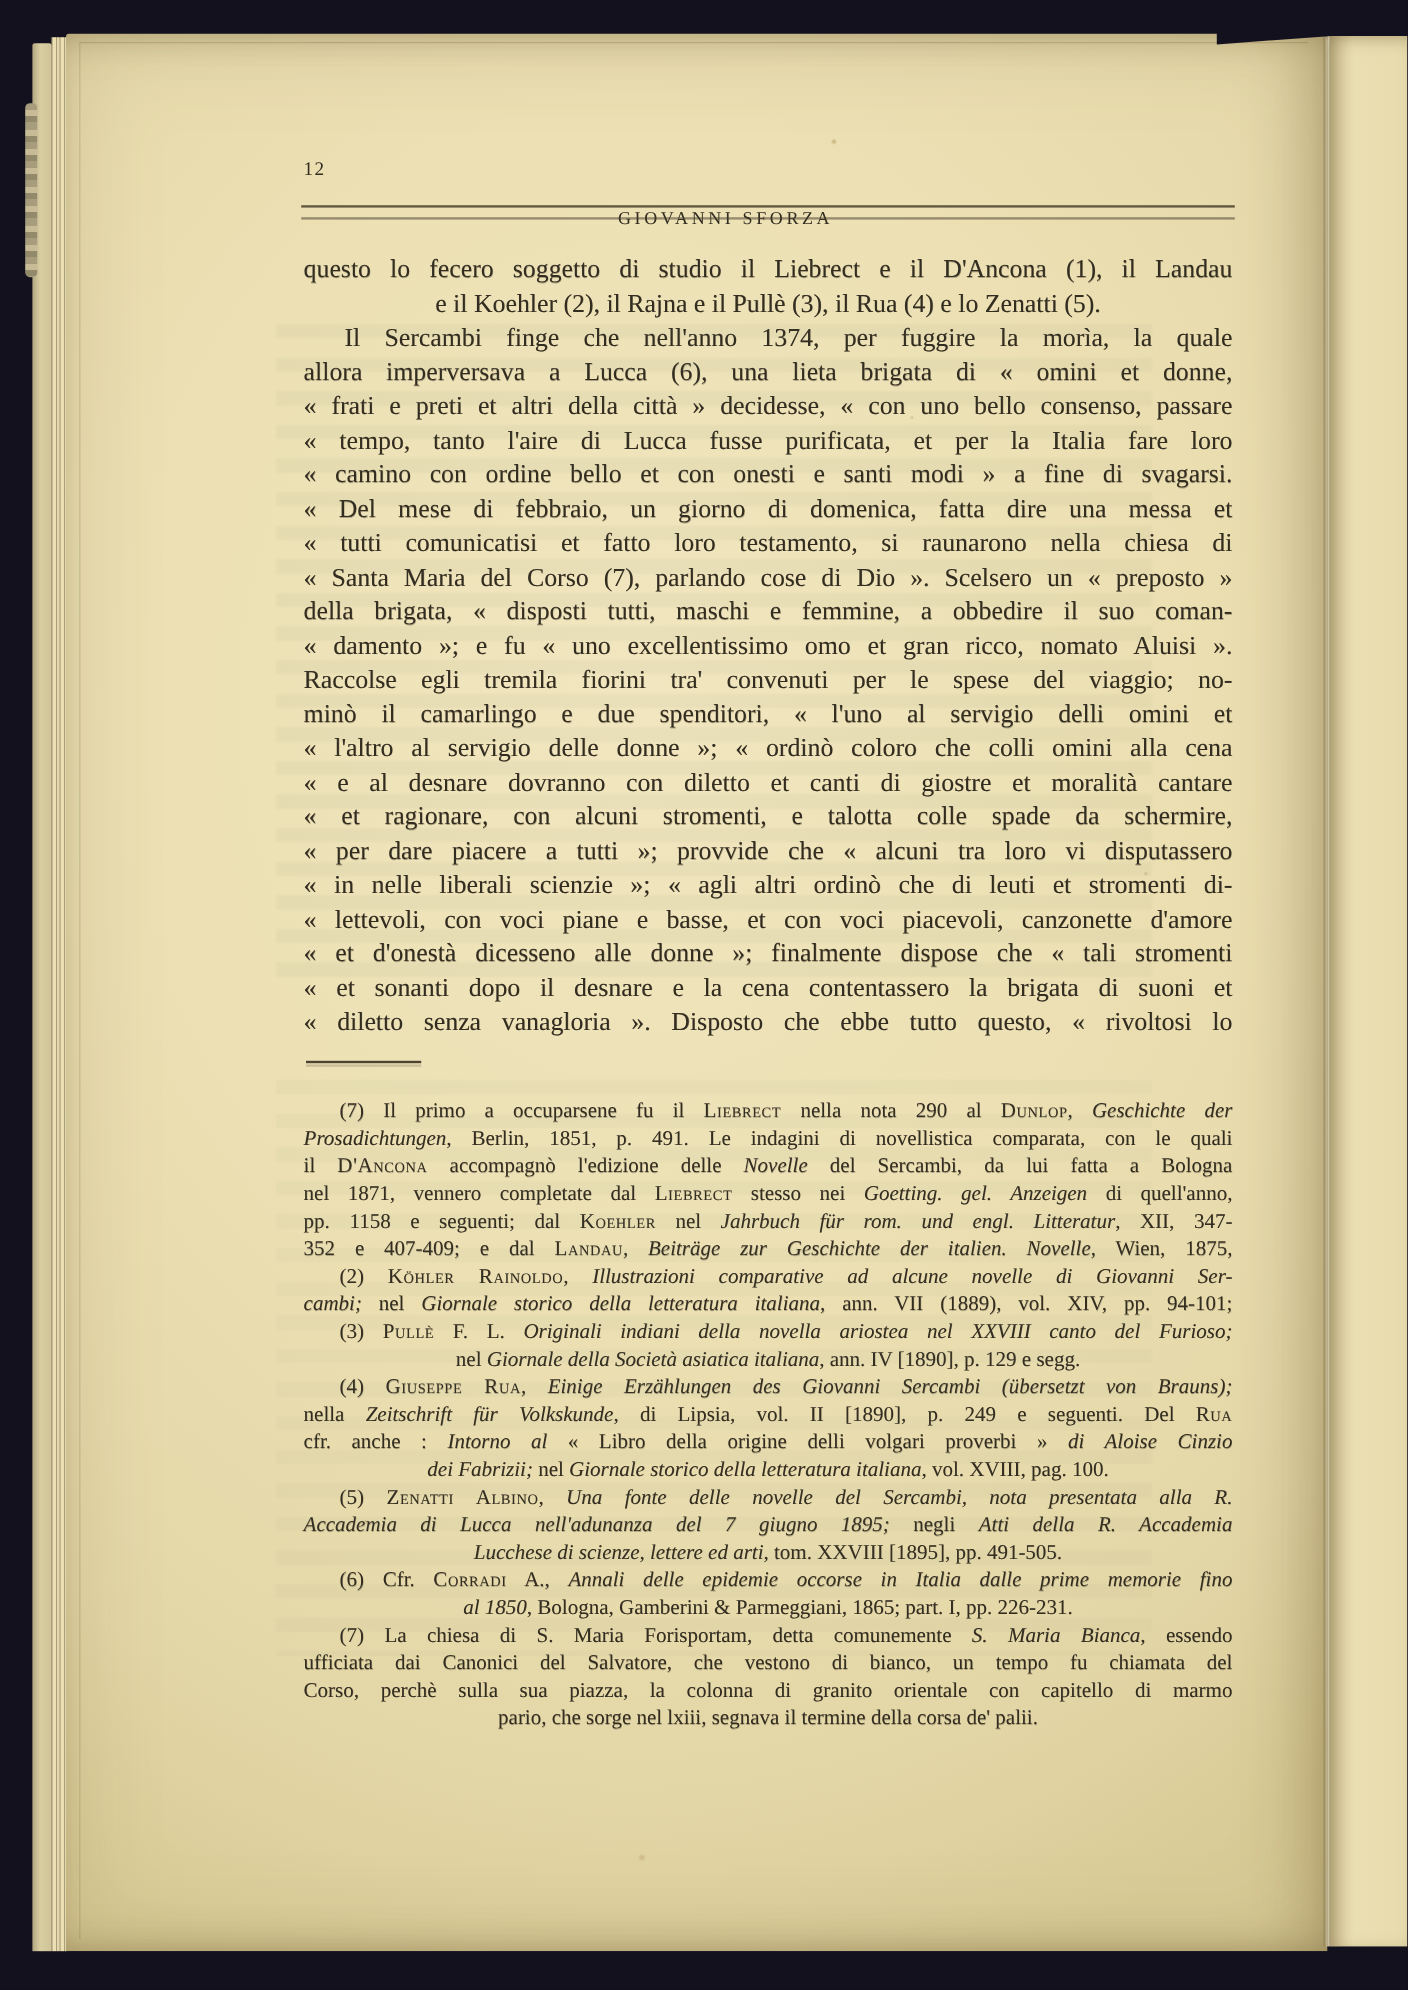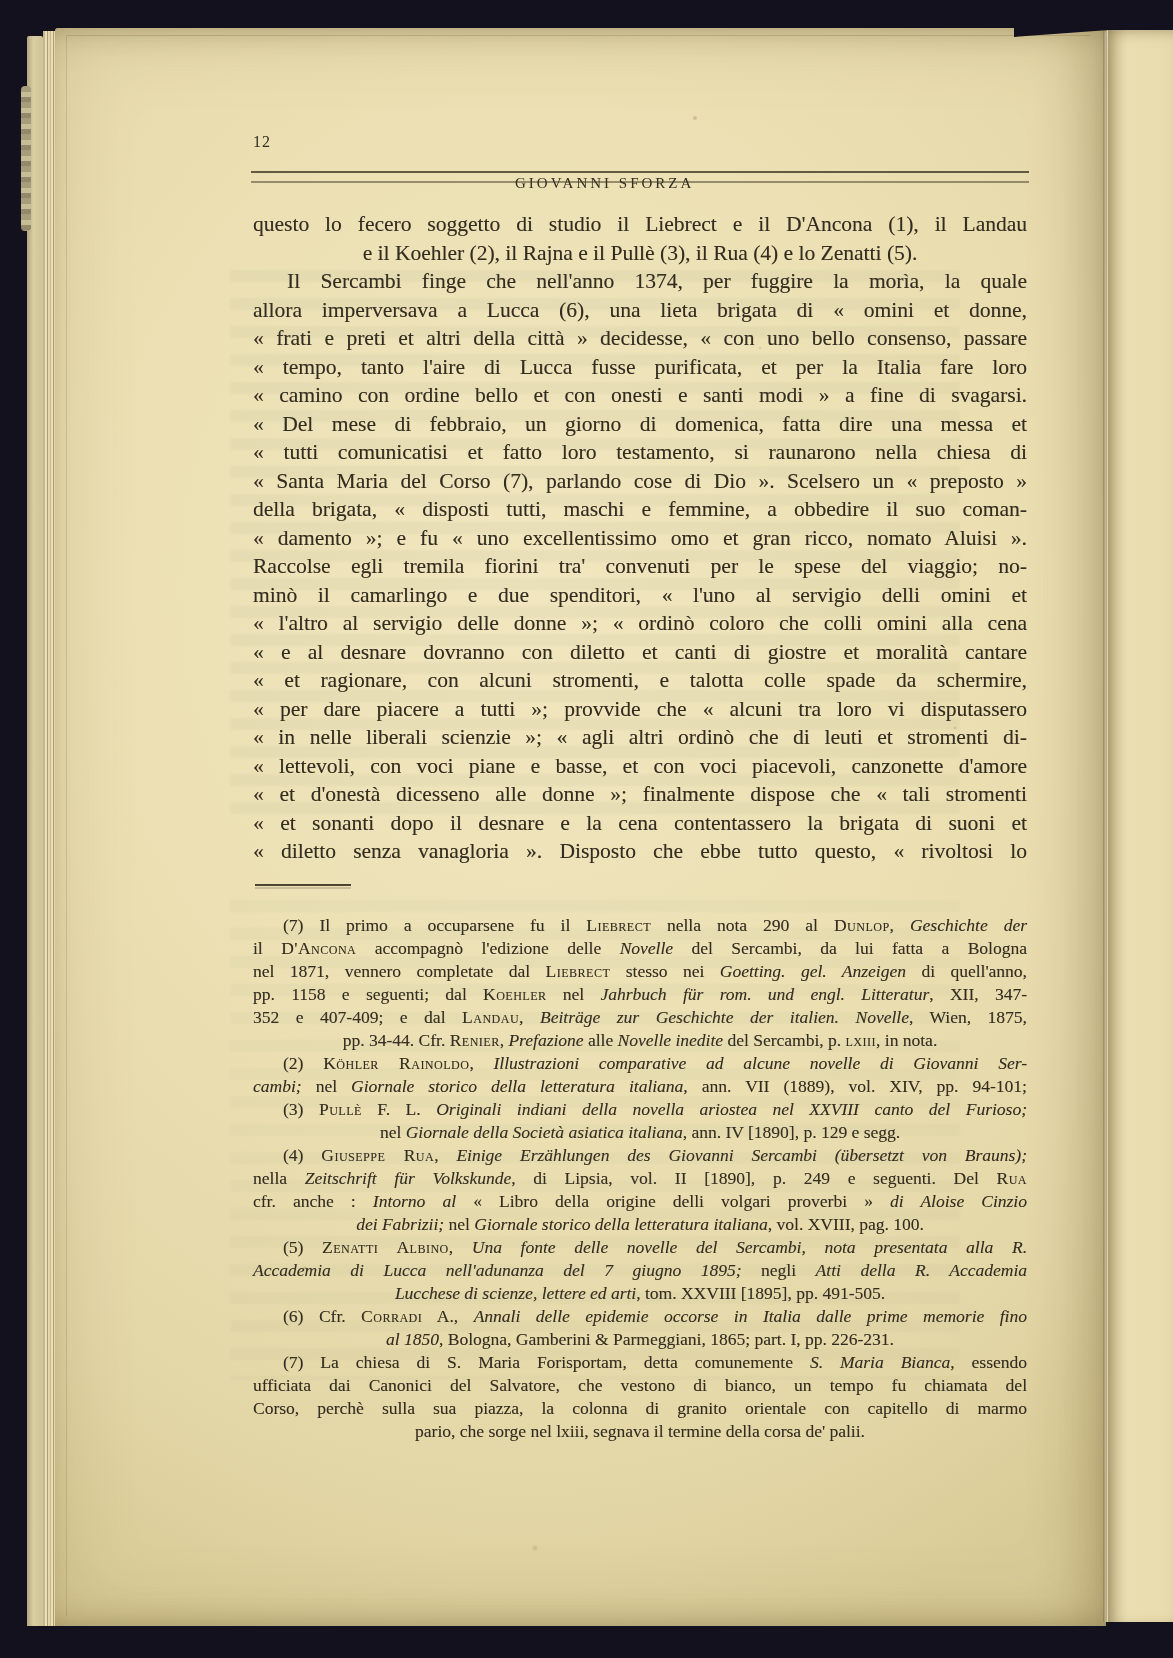--- a/index.html
+++ b/index.html
@@ -110,25 +110,25 @@
         <div class="tline just"><span>« in nelle liberali scienzie »; « agli altri ordinò che di leuti et stromenti di-</span></div>
         <div class="tline just"><span>« lettevoli, con voci piane e basse, et con voci piacevoli, canzonette d'amore</span></div>
         <div class="tline just"><span>« et d'onestà dicesseno alle donne »; finalmente dispose che « tali stromenti</span></div>
         <div class="tline just"><span>« et sonanti dopo il desnare e la cena contentassero la brigata di suoni et</span></div>
         <div class="tline just"><span>« diletto senza vanagloria ». Disposto che ebbe tutto questo, « rivoltosi lo</span></div>
       </main>
 
     <div class="fn-rule"></div>
     <section class="fnotes" id="footnote-lines">
         <div class="tline just ind"><span>(7) Il primo a occuparsene fu il </span><span class="sc">Liebrect</span><span> nella nota 290 al </span><span class="sc">Dunlop</span><span>, </span><span class="it">Geschichte der</span></div>
+        <div class="tline just"><span class="it">Prosadichtungen</span><span>, Berlin, 1851, p. 491. Le indagini di novellistica comparata, con le quali</span></div>
         <div class="tline just"><span>il </span><span class="sc">D'Ancona</span><span> accompagnò l'edizione delle </span><span class="it">Novelle</span><span> del Sercambi, da lui fatta a Bologna</span></div>
         <div class="tline just"><span>nel 1871, vennero completate dal </span><span class="sc">Liebrect</span><span> stesso nei </span><span class="it">Goetting. gel. Anzeigen</span><span> di quell'anno,</span></div>
         <div class="tline just"><span>pp. 1158 e seguenti; dal </span><span class="sc">Koehler</span><span> nel </span><span class="it">Jahrbuch für rom. und engl. Litteratur</span><span>, XII, 347-</span></div>
         <div class="tline just"><span>352 e 407-409; e dal </span><span class="sc">Landau</span><span>, </span><span class="it">Beiträge zur Geschichte der italien. Novelle</span><span>, Wien, 1875,</span></div>
-        <div class="tline"><span>pp. 34-44. Cfr. </span><span class="sc">Renier</span><span>, </span><span class="it">Prefazione</span><span> alle </span><span class="it">Novelle inedite</span><span> del Sercambi, p. </span><span class="sc">lxiii</span><span>, in nota.</span></div>
         <div class="tline just ind"><span>(2) </span><span class="sc">Köhler Rainoldo</span><span>, </span><span class="it">Illustrazioni comparative ad alcune novelle di Giovanni Ser-</span></div>
         <div class="tline just"><span class="it">cambi;</span><span> nel </span><span class="it">Giornale storico della letteratura italiana</span><span>, ann. VII (1889), vol. XIV, pp. 94-101;</span></div>
         <div class="tline just ind"><span>(3) </span><span class="sc">Pullè</span><span> F. L. </span><span class="it">Originali indiani della novella ariostea nel XXVIII canto del Furioso;</span></div>
         <div class="tline"><span>nel </span><span class="it">Giornale della Società asiatica italiana</span><span>, ann. IV [1890], p. 129 e segg.</span></div>
         <div class="tline just ind"><span>(4) </span><span class="sc">Giuseppe Rua</span><span>, </span><span class="it">Einige Erzählungen des Giovanni Sercambi (übersetzt von Brauns);</span></div>
         <div class="tline just"><span>nella </span><span class="it">Zeitschrift für Volkskunde</span><span>, di Lipsia, vol. II [1890], p. 249 e seguenti. Del </span><span class="sc">Rua</span></div>
         <div class="tline just"><span>cfr. anche : </span><span class="it">Intorno al</span><span> « Libro della origine delli volgari proverbi » </span><span class="it">di Aloise Cinzio</span></div>
         <div class="tline"><span class="it">dei Fabrizii;</span><span> nel </span><span class="it">Giornale storico della letteratura italiana</span><span>, vol. XVIII, pag. 100.</span></div>
         <div class="tline just ind"><span>(5) </span><span class="sc">Zenatti Albino</span><span>, </span><span class="it">Una fonte delle novelle del Sercambi, nota presentata alla R.</span></div>
         <div class="tline just"><span class="it">Accademia di Lucca nell'adunanza del 7 giugno 1895;</span><span> negli </span><span class="it">Atti della R. Accademia</span></div>

